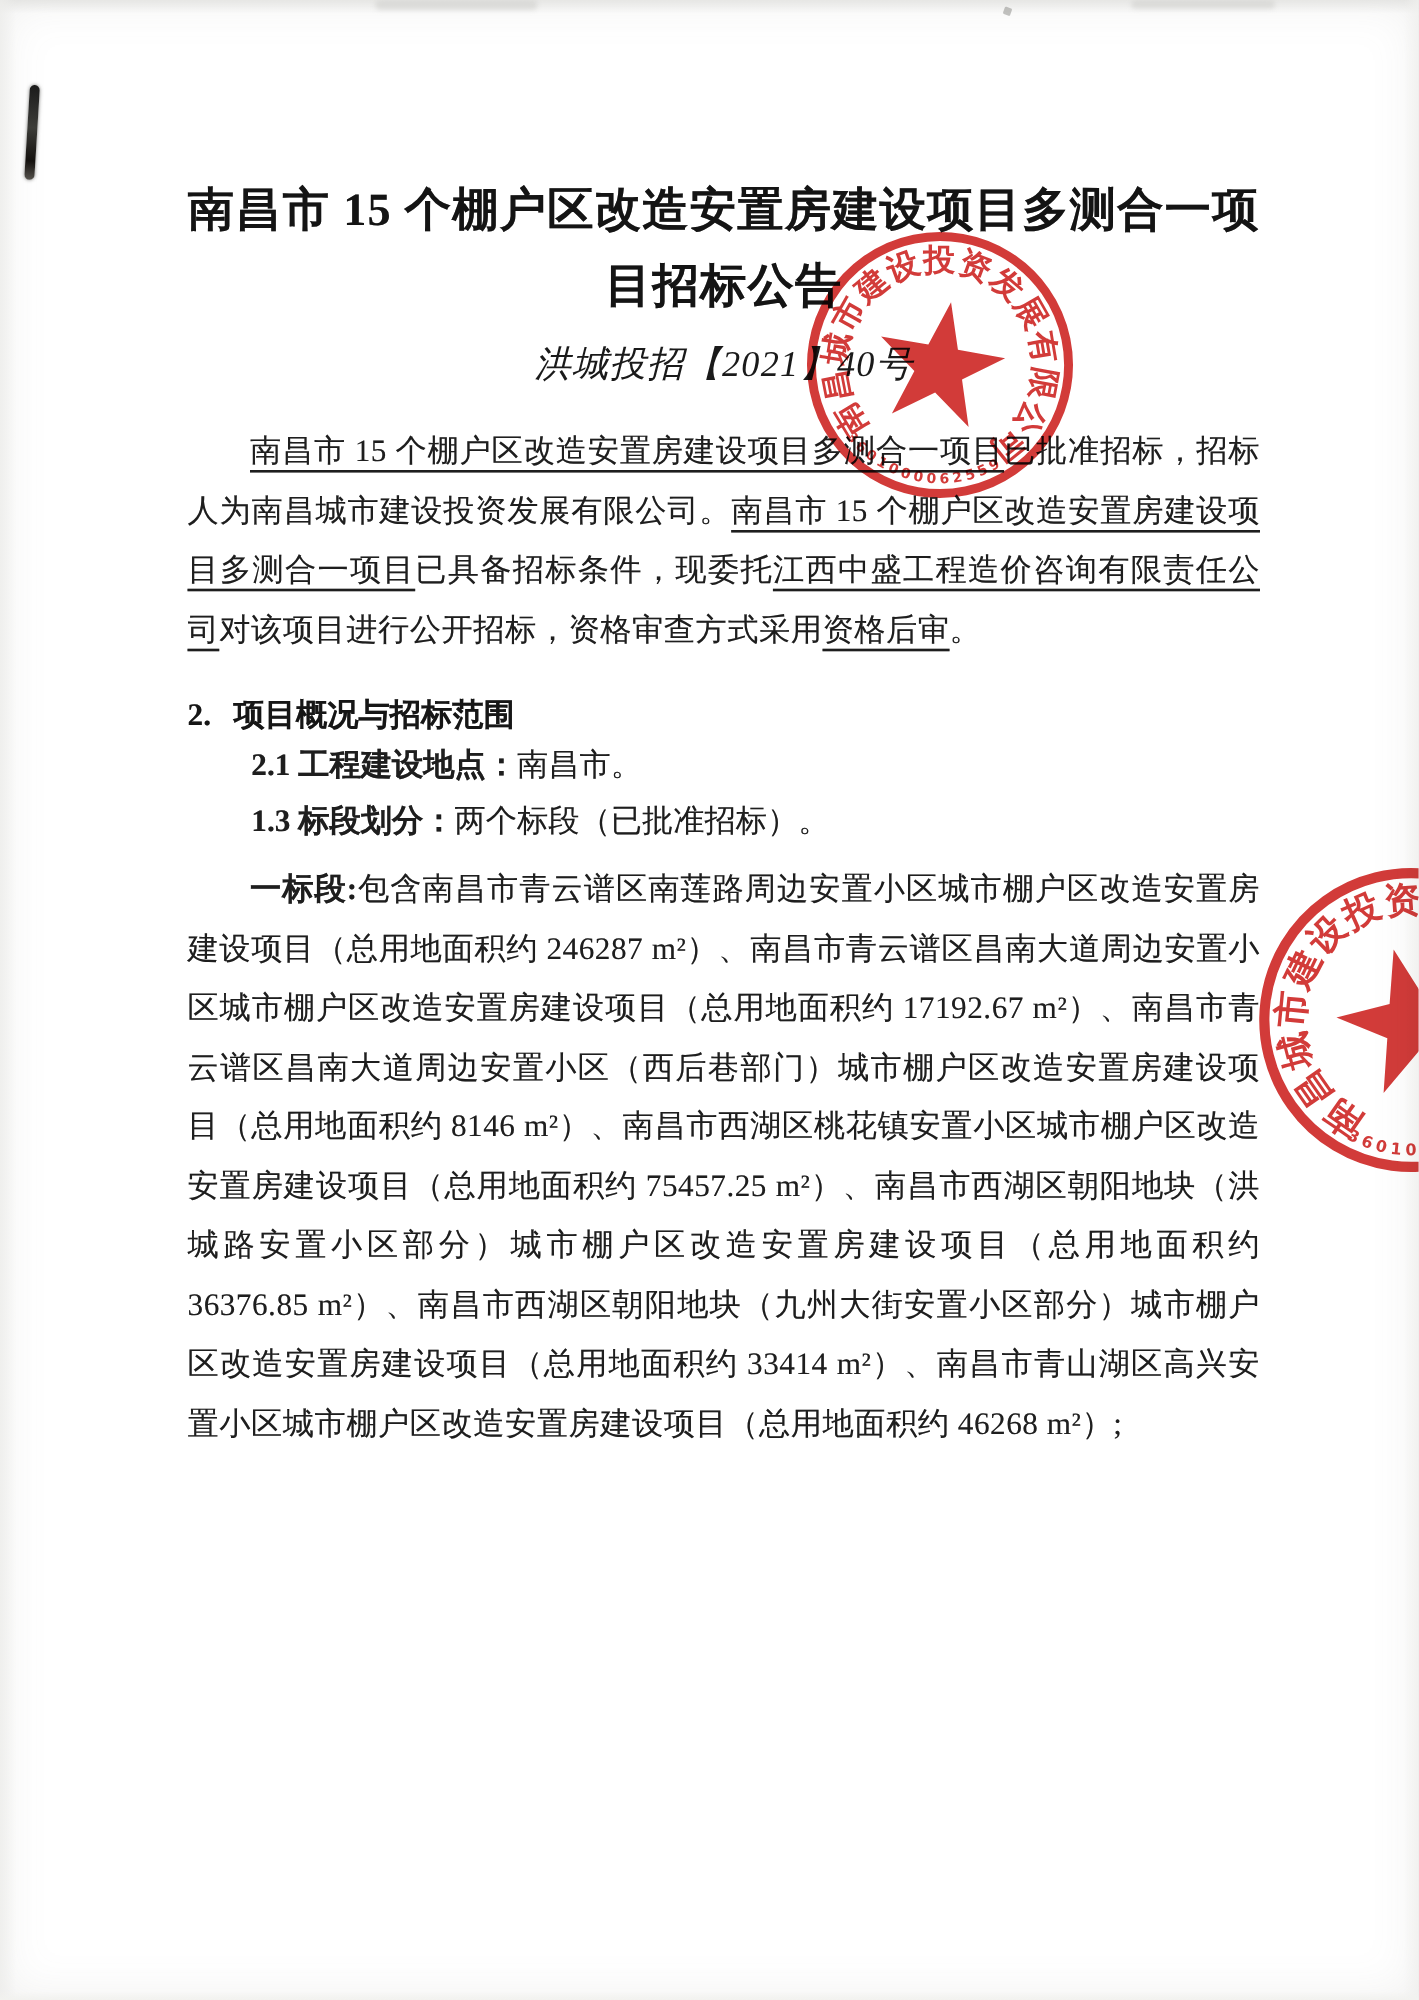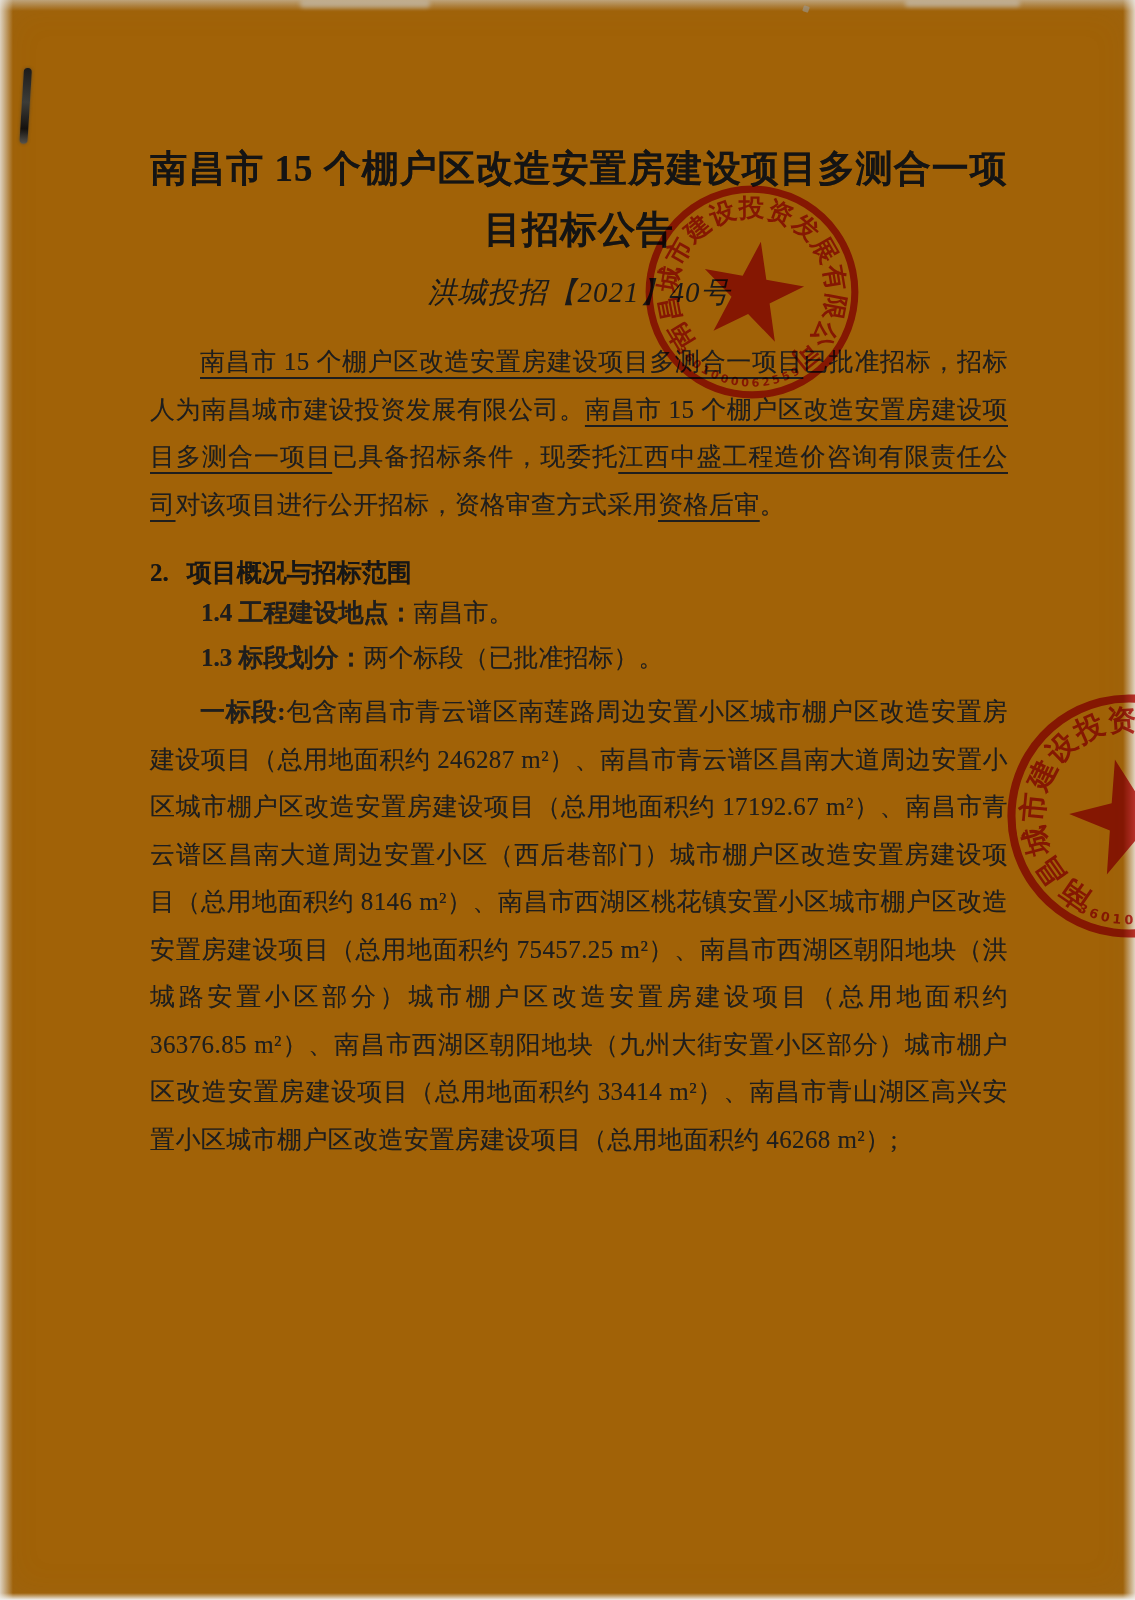--- a/index.html
+++ b/index.html
@@ -1,19 +1,19 @@
 <!DOCTYPE html>
 <html style="--seal: #cf2e2c;"><head>
 <meta charset="utf-8">
 <style>
   html,body{margin:0;padding:0;background:#e9e9e7;}
   .page{
     position:relative;
     width:1135px;height:1600px;
-    background:#a16207;
+    background:#ffffff;
     overflow:hidden;
     font-family:"Liberation Serif","DejaVu Serif",serif;
     color:#1f1f1f;
     box-shadow:inset 0 0 40px rgba(120,120,115,.12);
   }
   
   .edge-top{position:absolute;left:0;top:0;width:100%;height:11px;
     background:linear-gradient(#d8d8d5,rgba(255,255,255,0));opacity:.55;}
   .edge-left{position:absolute;left:0;top:0;width:13px;height:100%;
     background:linear-gradient(90deg,#ededeb,rgba(255,255,255,0));opacity:.8;}
@@ -91,21 +91,21 @@
     <div class="docnum">洪城投招【2021】40号</div>
 
 
     <p class="para first" id="tender-conditions"><span class="u">南昌市 15 个棚户区改造安置房建设项目多测合一项目</span><span>已批准招标，招标人为南昌城市建设投资发展有限公司。</span><span class="u">南昌市 15 个棚户区改造安置房建设项目多测合一项目</span><span>已具备招标条件，现委托</span><span class="u">江西中盛工程造价咨询有限责任公司</span><span>对该项目进行公开招标，资格审查方式采用</span><span class="u">资格后审</span><span>。</span></p>
 
     <div class="h h2">
       <span class="no">2.</span><span>项目概况与招标范围</span>
     </div>
 
     <div class="sub">
-      <span class="b">1.4 工程建设地点：</span><span>南昌市。</span>
+      <span class="b">2.1 工程建设地点：</span><span>南昌市。</span>
     </div>
 
     <div class="sub">
       <span class="b">1.3 标段划分：</span><span>两个标段（已批准招标）。</span>
     </div>
 
     <p class="para lots">
       <span class="b">一标段:</span><span>包含南昌市青云谱区南莲路周边安置小区城市棚户区改造安置房建设项目（总用地面积约 246287 m²）、南昌市青云谱区昌南大道周边安置小区城市棚户区改造安置房建设项目（总用地面积约 17192.67 m²）、南昌市青云谱区昌南大道周边安置小区（西后巷部门）城市棚户区改造安置房建设项目（总用地面积约 8146 m²）、南昌市西湖区桃花镇安置小区城市棚户区改造安置房建设项目（总用地面积约 75457.25 m²）、南昌市西湖区朝阳地块（洪城路安置小区部分）城市棚户区改造安置房建设项目（总用地面积约 36376.85 m²）、南昌市西湖区朝阳地块（九州大街安置小区部分）城市棚户区改造安置房建设项目（总用地面积约 33414 m²）、南昌市青山湖区高兴安置小区城市棚户区改造安置房建设项目（总用地面积约 46268 m²）;</span>
     </p>
 

